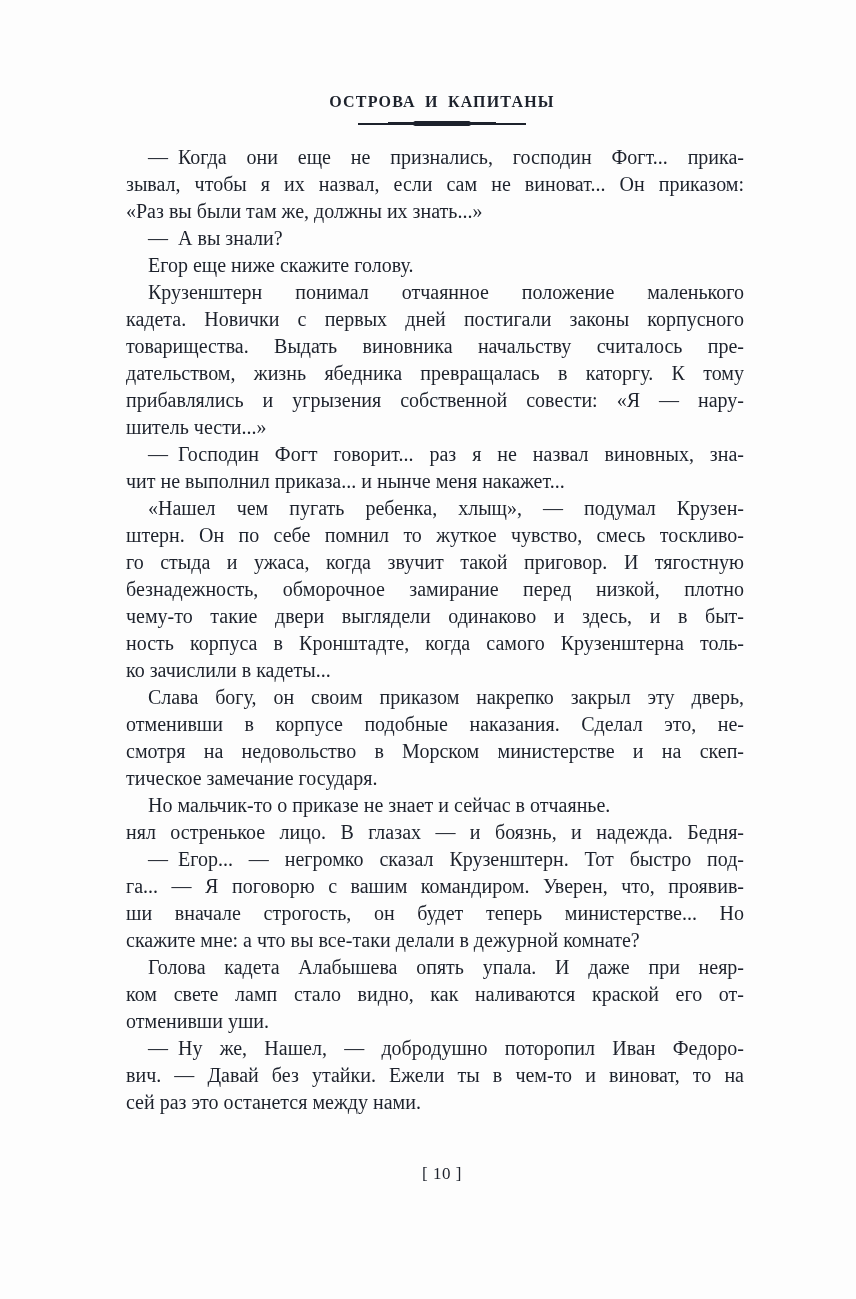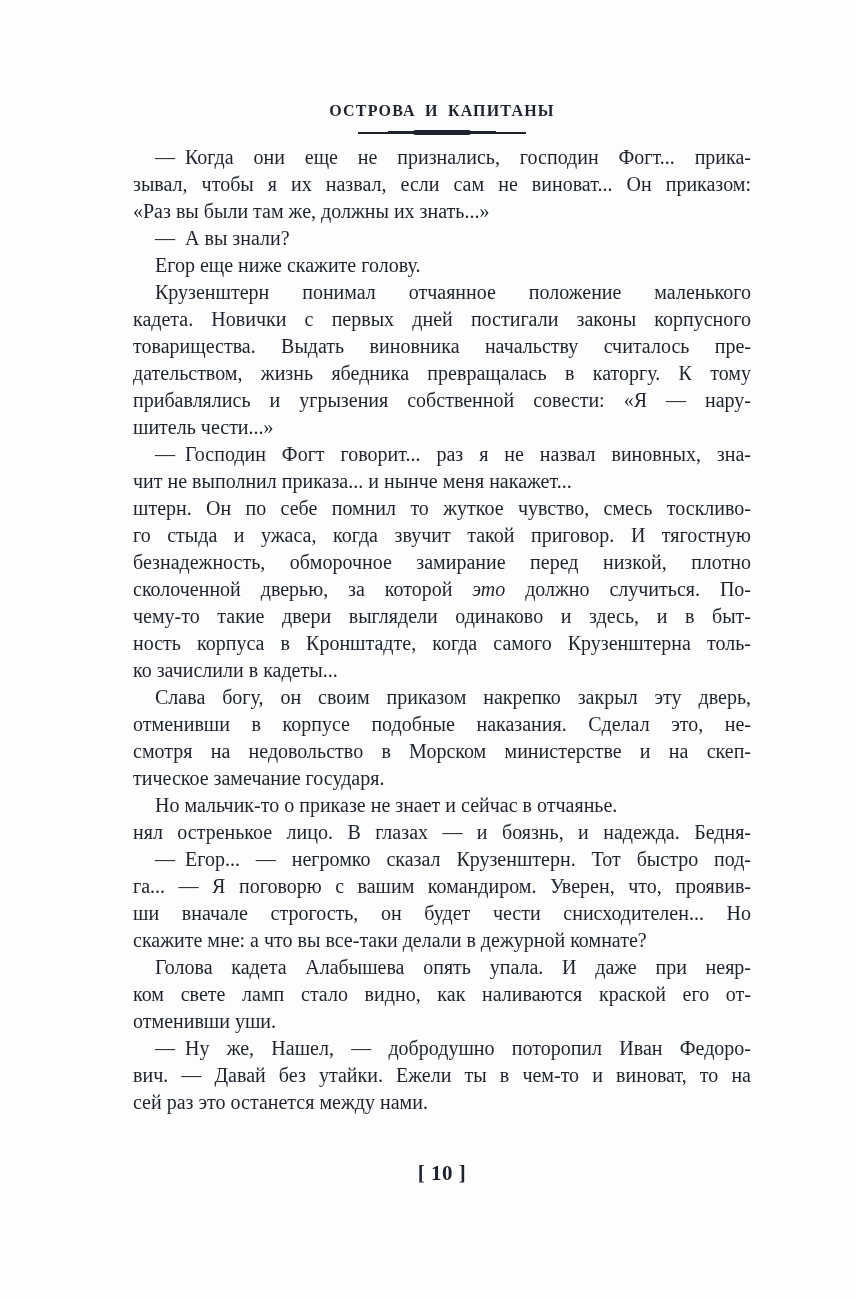--- a/index.html
+++ b/index.html
@@ -7,21 +7,21 @@
     position: relative;
     width: 856px;
     height: 1299px;
     background: #fdfdfd;
     color: #1d222c;
     font-family: "Liberation Serif", "DejaVu Serif", serif;
     overflow: hidden;
   }
   .header {
     position: absolute;
-    top: 103px;
+    top: 94px;
     left: 133px;
     width: 618px;
     text-align: center;
   }
   .running-title {
     display: block;
     font-size: 16px;
     line-height: 16px;
     font-weight: bold;
     letter-spacing: 1.2px;
@@ -41,21 +41,21 @@
     position: absolute; left: 30px; width: 108px; top: 2px; height: 3.4px;
     background: currentColor;
   }
   .divider .thick {
     position: absolute; left: 55px; width: 58px; top: 0.8px; height: 5.6px;
     background: currentColor; border-radius: 2.5px;
   }
   .page-body {
     position: absolute;
     top: 144px;
-    left: 133px;
+    left: 126px;
     width: 618px;
   }
   .para { margin: 0; }
   .line {
     font-size: 20px;
     line-height: 27px;
     text-align: justify;
     text-align-last: justify;
     white-space: normal;
   }
@@ -63,23 +63,23 @@
   .line.last { text-align-last: left; }
   .line em { font-style: italic; }
   .footer {
     position: absolute;
     top: 1160px;
     left: 133px;
     width: 618px;
     text-align: center;
   }
   .page-number {
-    font-size: 21px;
+    font-size: 17px;
     line-height: 27px;
-    font-weight: bold;
+    font-weight: normal;
     letter-spacing: 0.5px;
   }
 </style>
 </head>
 <body>
 
 <div class="sheet" style="color: rgb(29, 34, 44); background: rgb(253, 253, 253);">
 
   <div class="header">
     <span class="running-title">ОСТРОВА И КАПИТАНЫ</span>
@@ -108,42 +108,42 @@
         <div class="line">товарищества. Выдать виновника начальству считалось пре-</div>
         <div class="line">дательством, жизнь ябедника превращалась в каторгу. К тому</div>
         <div class="line">прибавлялись и угрызения собственной совести: «Я — нару-</div>
         <div class="line last">шитель чести...»</div>
       </div>
       <div class="para">
         <div class="line first">— Господин Фогт говорит... раз я не назвал виновных, зна-</div>
         <div class="line last">чит не выполнил приказа... и нынче меня накажет...</div>
       </div>
       <div class="para">
+        <div class="line first">«Нашел чем пугать ребенка, хлыщ», — подумал Крузен-</div>
         <div class="line">штерн. Он по себе помнил то жуткое чувство, смесь тоскливо-</div>
         <div class="line">го стыда и ужаса, когда звучит такой приговор. И тягостную</div>
         <div class="line">безнадежность, обморочное замирание перед низкой, плотно</div>
-        <div class="line"><span>сколоченной дверью, за которой </span><em>это</em><span> должно случиться. По-</span></div>
         <div class="line">чему-то такие двери выглядели одинаково и здесь, и в быт-</div>
         <div class="line">ность корпуса в Кронштадте, когда самого Крузенштерна толь-</div>
         <div class="line last">ко зачислили в кадеты...</div>
       </div>
       <div class="para">
         <div class="line first">Слава богу, он своим приказом накрепко закрыл эту дверь,</div>
         <div class="line">отменивши в корпусе подобные наказания. Сделал это, не-</div>
         <div class="line">смотря на недовольство в Морском министерстве и на скеп-</div>
         <div class="line last">тическое замечание государя.</div>
       </div>
       <div class="para">
         <div class="line first last">Но мальчик-то о приказе не знает и сейчас в отчаянье.</div>
       </div>
       <div class="para">
         <div class="line">нял остренькое лицо. В глазах — и боязнь, и надежда. Бедня-</div>
         <div class="line first">— Егор... — негромко сказал Крузенштерн. Тот быстро под-</div>
         <div class="line">га... — Я поговорю с вашим командиром. Уверен, что, проявив-</div>
-        <div class="line">ши вначале строгость, он будет чести снисходителен... Но</div>
+        <div class="line">ши вначале строгость, он будет теперь министерстве... Но</div>
         <div class="line last">скажите мне: а что вы все-таки делали в дежурной комнате?</div>
       </div>
       <div class="para">
         <div class="line first">Голова кадета Алабышева опять упала. И даже при неяр-</div>
         <div class="line">ком свете ламп стало видно, как наливаются краской его от-</div>
         <div class="line last">отменивши уши.</div>
       </div>
       <div class="para">
         <div class="line first">— Ну же, Нашел, — добродушно поторопил Иван Федоро-</div>
         <div class="line">вич. — Давай без утайки. Ежели ты в чем-то и виноват, то на</div>

